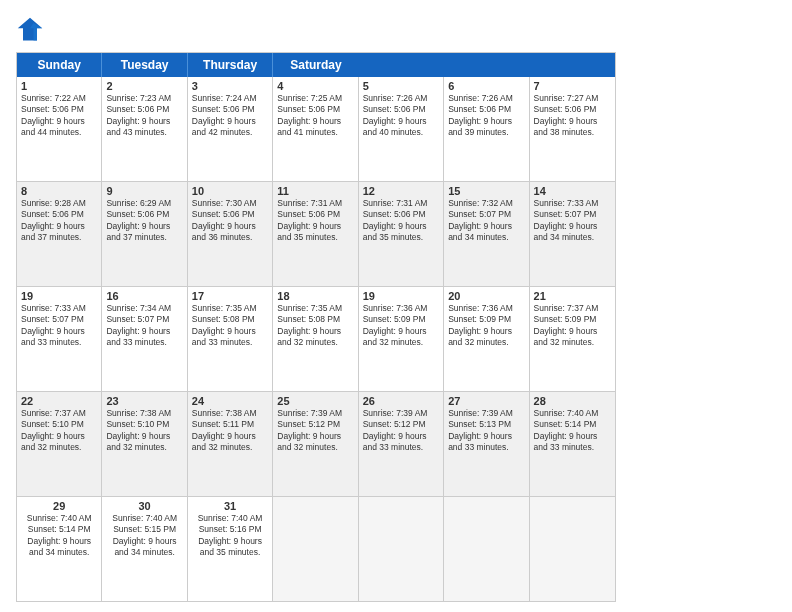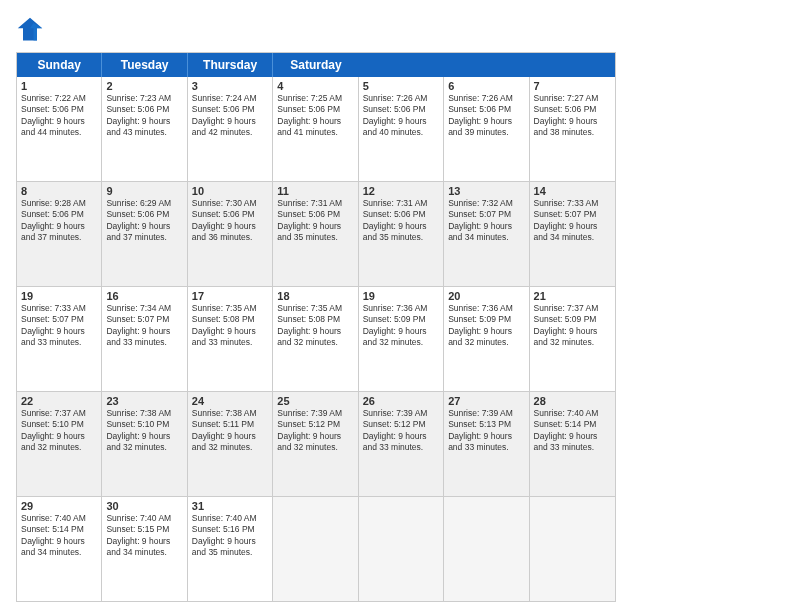--- a/index.html
+++ b/index.html
@@ -77,21 +77,21 @@
       flex: 1;
       display: flex;
       flex-direction: column;
     }
     .cal-row {
       display: grid;
       grid-template-columns: repeat(7, 1fr);
       flex: 1;
       border-bottom: 1px solid #ccc;
     }
-    .cal-row:last-child { border-bottom: none; }
+    .cal-row:last-child { border-bottom: none; text-align: center; }
     .cal-cell {
       border-right: 1px solid #ccc;
       padding: 3px 4px;
       font-size: 9px;
       color: #333;
       background: #fff;
       overflow: hidden;
     }
     .cal-cell:last-child { border-right: none; }
     .cal-cell.empty { background: #f5f5f5; }
@@ -218,21 +218,21 @@
             <div class="cell-line">and 35 minutes.</div>
           </div>
           <div class="cal-cell shaded">
             <span class="day-num">12</span>
             <div class="cell-line">Sunrise: 7:31 AM</div>
             <div class="cell-line">Sunset: 5:06 PM</div>
             <div class="cell-line">Daylight: 9 hours</div>
             <div class="cell-line">and 35 minutes.</div>
           </div>
           <div class="cal-cell shaded">
-            <span class="day-num">13</span>
+            <span class="day-num">15</span>
             <div class="cell-line">Sunrise: 7:32 AM</div>
             <div class="cell-line">Sunset: 5:07 PM</div>
             <div class="cell-line">Daylight: 9 hours</div>
             <div class="cell-line">and 34 minutes.</div>
           </div>
           <div class="cal-cell shaded">
             <span class="day-num">14</span>
             <div class="cell-line">Sunrise: 7:33 AM</div>
             <div class="cell-line">Sunset: 5:07 PM</div>
             <div class="cell-line">Daylight: 9 hours</div>

